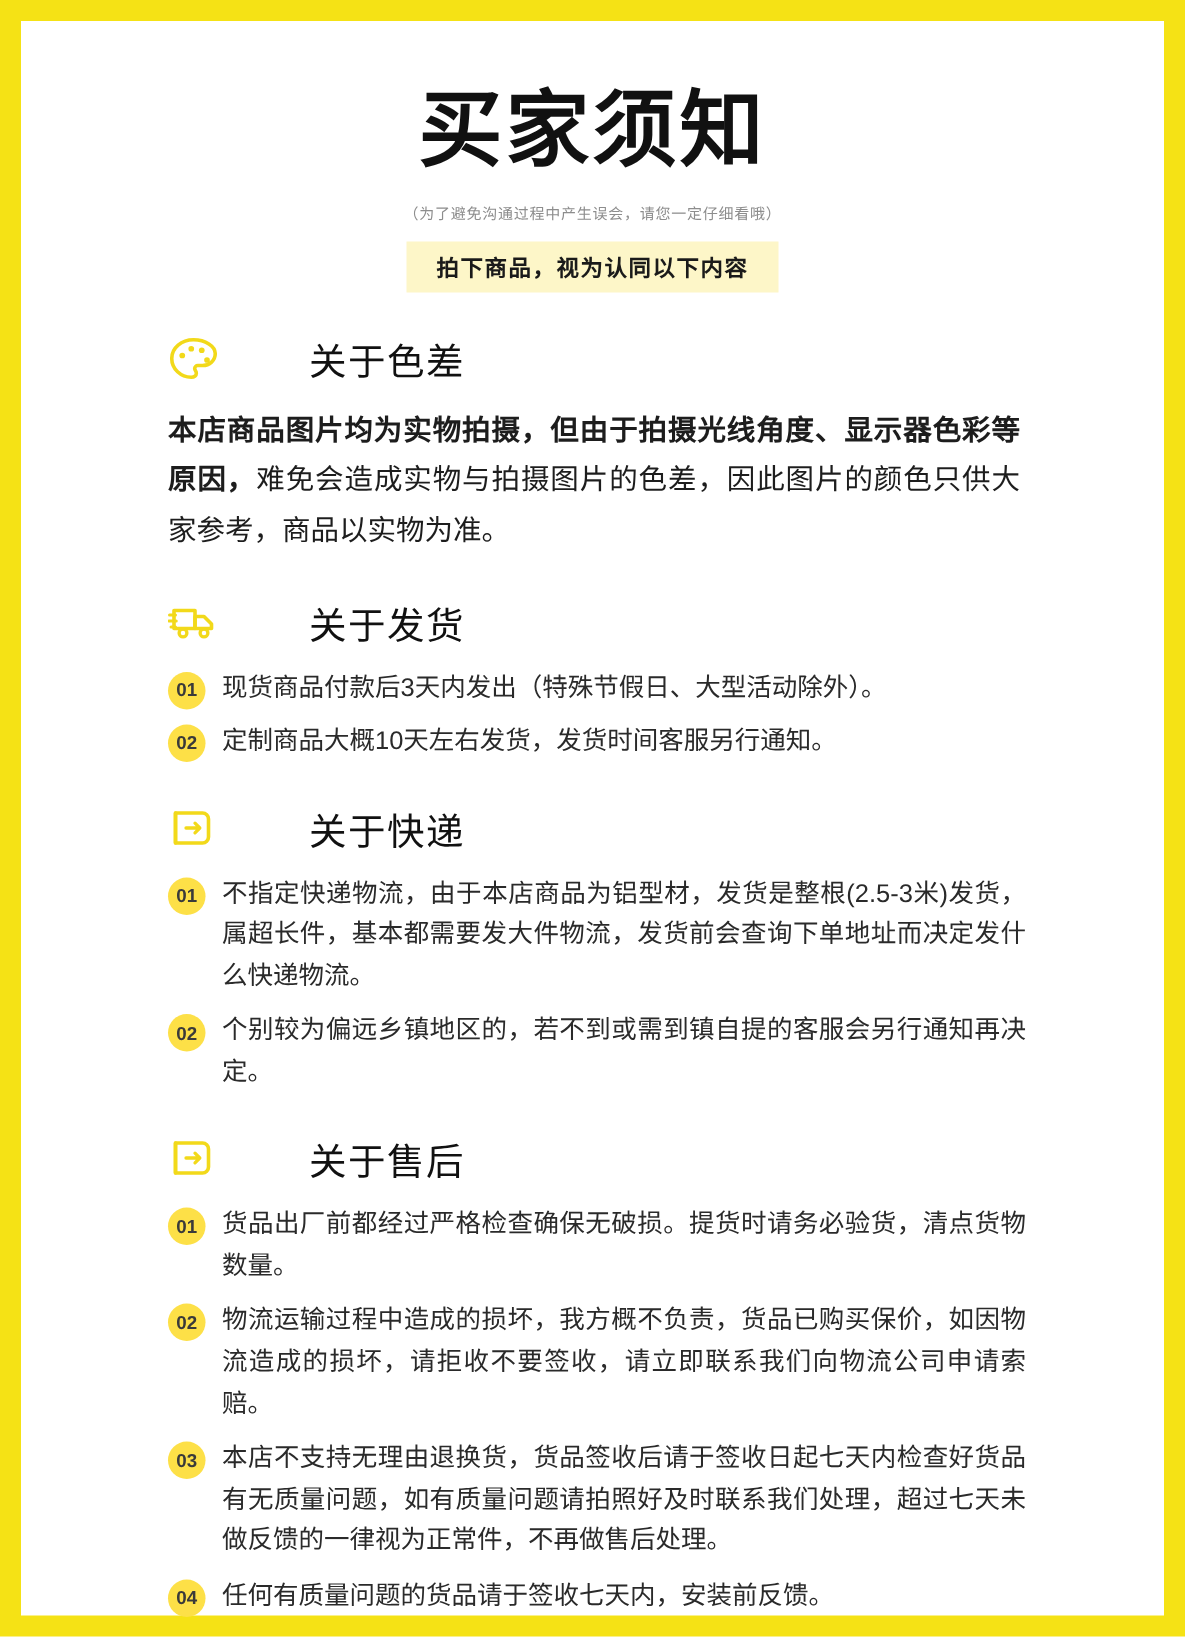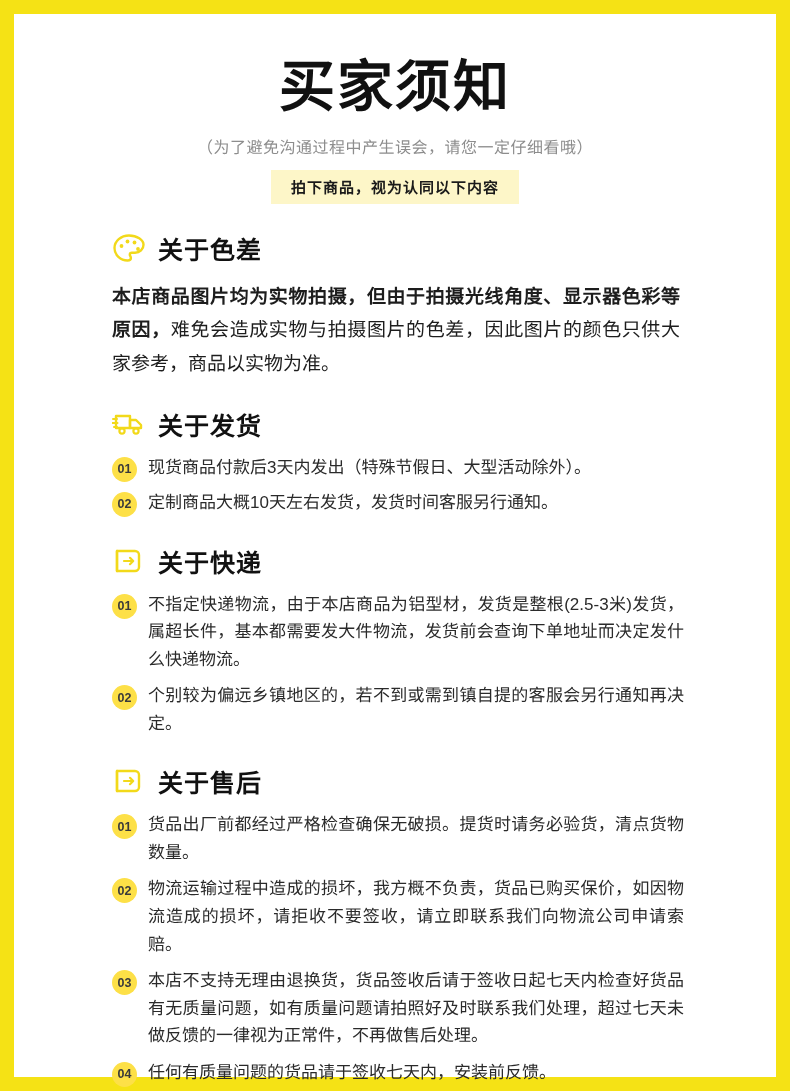--- a/index.html
+++ b/index.html
@@ -31,21 +31,21 @@
     text-align: center;
     font-size: 56px;
     font-weight: bold;
     color: #111111;
     letter-spacing: 2px;
     line-height: 1.25;
     margin: 12px 0 0 0;
   }
   .subtitle {
     text-align: center;
-    font-size: 16px;
+    font-size: 10px;
     color: #8d8d8d;
     margin-top: 12px;
     letter-spacing: 0.5px;
   }
   .badge-wrap {
     text-align: center;
     margin-top: 12px;
   }
   .badge {
     display: inline-block;
@@ -67,23 +67,24 @@
     padding-left: 46px;
   }
   .sec-icon {
     width: 34px;
     height: 30px;
     flex: 0 0 auto;
     display: block;
   }
   .sec-title {
     font-size: 25px;
-    font-weight: bold;
+    font-weight: normal;
     color: #111111;
     letter-spacing: 1px;
+    margin-left: 48px;
   }
   
   .para {
     margin-top: 14px;
     padding: 0 44px 0 46px;
     font-size: 19px;
     line-height: 1.75;
     color: #1d1d1d;
     text-align: justify;
   }

